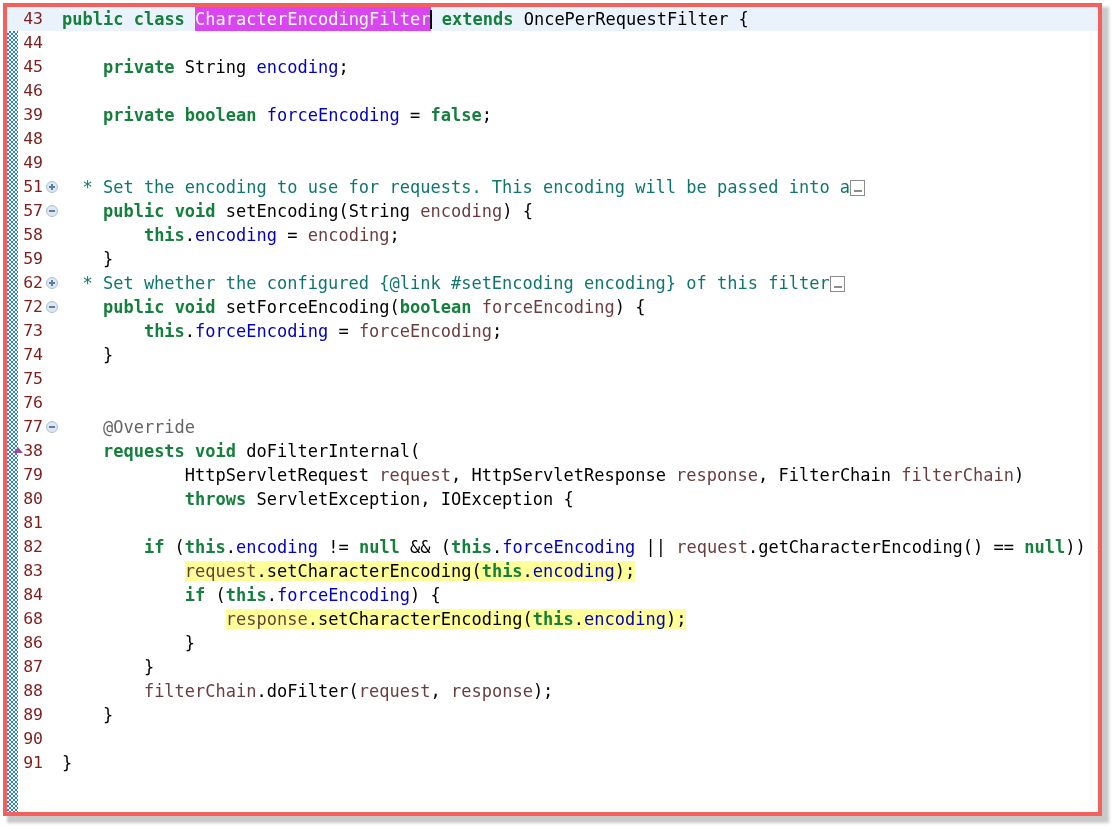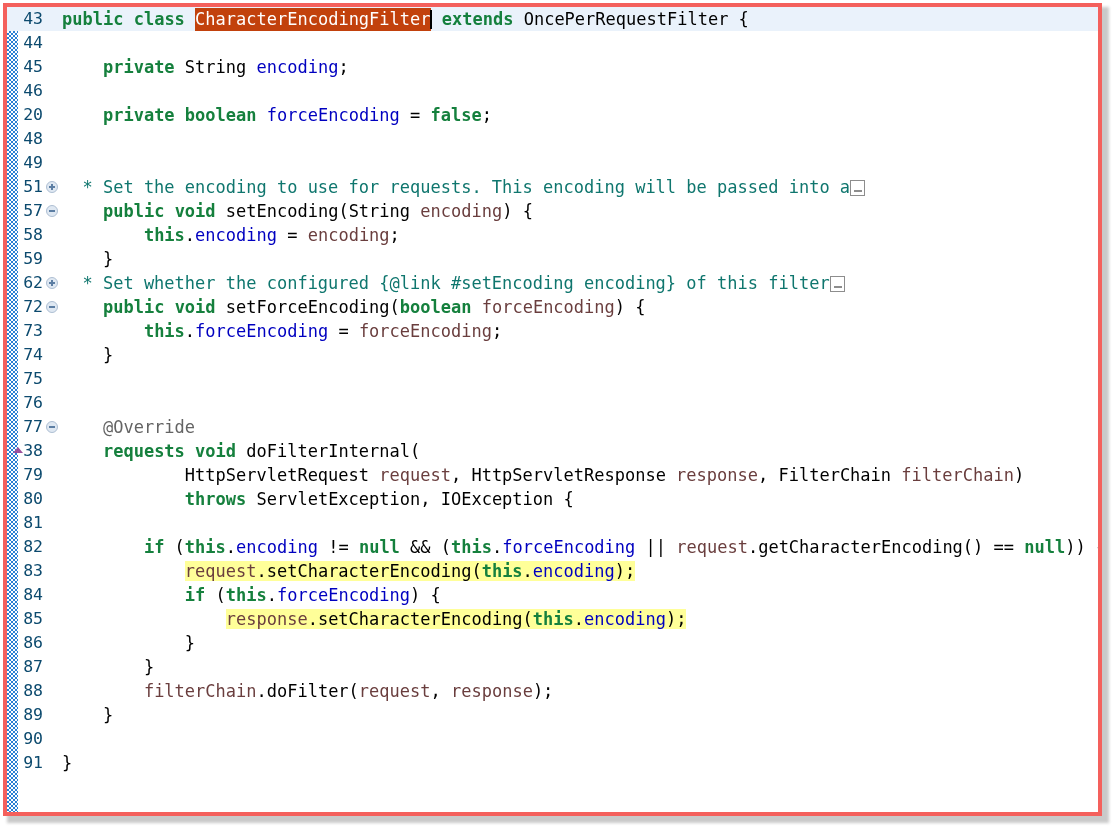--- a/index.html
+++ b/index.html
@@ -102,21 +102,21 @@
     font-size: 17px;
   }
   .row.sel-line { background: #eaf2fb; }
 
   .lineno {
     position: absolute;
     left: 0px;
     top: 0;
     width: 36px;
     text-align: right;
-    color: #0c4a6e;
+    color: #7f1d1d;
     font-size: 16.5px;
     font-family: "DejaVu Sans Mono", "Liberation Mono", monospace;
   }
 
   .fold {
     position: absolute;
     left: 39px;
     top: 6px;
     width: 12px;
     height: 12px;
@@ -169,23 +169,23 @@
   
   .kw   { color: #15803d; font-weight: bold; }
   .fld  { color: #0000c0; }
   .par  { color: #6a3e3e; }
   .cmt  { color: #0f766e; }
   .ann  { color: #646464; }
   .plain{ color: #000000; }
 
   
   .selection {
-    background: #c2410c;
+    background: #d946ef;
     color: #ffffff;
-    padding: 1px 0 2px 0;
+    padding: 8px 0 2px 0;
   }
   .caret {
     display: inline-block;
     width: 2px;
     height: 19px;
     background: #000000;
     vertical-align: -4px;
     margin-left: -1px;
   }
 
@@ -229,42 +229,42 @@
 
       <div class="ruler-strip"></div>
       <div class="gutter"></div>
       <div class="gutter-sep"></div>
 
       <div class="lines" id="lines-container">
           <div class="row sel-line"><span class="lineno">43</span><span class="code"><span class="kw">public</span><span class="plain"> </span><span class="kw">class</span><span class="plain"> </span><span class="selection">CharacterEncodingFilter</span><span class="caret"></span><span class="plain"> </span><span class="kw">extends</span><span class="plain"> </span><span class="plain">OncePerRequestFilter {</span></span></div>
           <div class="row"><span class="lineno">44</span><span class="code"></span></div>
           <div class="row"><span class="lineno">45</span><span class="code"><span class="plain">    </span><span class="kw">private</span><span class="plain"> String </span><span class="fld">encoding</span><span class="plain">;</span></span></div>
           <div class="row"><span class="lineno">46</span><span class="code"></span></div>
-          <div class="row"><span class="lineno">20</span><span class="code"><span class="plain">    </span><span class="kw">private</span><span class="plain"> </span><span class="kw">boolean</span><span class="plain"> </span><span class="fld">forceEncoding</span><span class="plain"> = </span><span class="kw">false</span><span class="plain">;</span></span></div>
+          <div class="row"><span class="lineno">39</span><span class="code"><span class="plain">    </span><span class="kw">private</span><span class="plain"> </span><span class="kw">boolean</span><span class="plain"> </span><span class="fld">forceEncoding</span><span class="plain"> = </span><span class="kw">false</span><span class="plain">;</span></span></div>
           <div class="row"><span class="lineno">48</span><span class="code"></span></div>
           <div class="row"><span class="lineno">49</span><span class="code"></span></div>
           <div class="row"><span class="lineno">51</span><span class="fold plus"></span><span class="code"><span class="cmt">  * Set the encoding to use for requests. This encoding will be passed into a</span><span class="foldbox"></span></span></div>
           <div class="row"><span class="lineno">57</span><span class="fold"></span><span class="code"><span class="plain">    </span><span class="kw">public</span><span class="plain"> </span><span class="kw">void</span><span class="plain"> setEncoding(String </span><span class="par">encoding</span><span class="plain">) {</span></span></div>
           <div class="row"><span class="lineno">58</span><span class="code"><span class="plain">        </span><span class="kw">this</span><span class="plain">.</span><span class="fld">encoding</span><span class="plain"> = </span><span class="par">encoding</span><span class="plain">;</span></span></div>
           <div class="row"><span class="lineno">59</span><span class="code"><span class="plain">    }</span></span></div>
           <div class="row"><span class="lineno">62</span><span class="fold plus"></span><span class="code"><span class="cmt">  * Set whether the configured {@link #setEncoding encoding} of this filter</span><span class="foldbox"></span></span></div>
           <div class="row"><span class="lineno">72</span><span class="fold"></span><span class="code"><span class="plain">    </span><span class="kw">public</span><span class="plain"> </span><span class="kw">void</span><span class="plain"> setForceEncoding(</span><span class="kw">boolean</span><span class="plain"> </span><span class="par">forceEncoding</span><span class="plain">) {</span></span></div>
           <div class="row"><span class="lineno">73</span><span class="code"><span class="plain">        </span><span class="kw">this</span><span class="plain">.</span><span class="fld">forceEncoding</span><span class="plain"> = </span><span class="par">forceEncoding</span><span class="plain">;</span></span></div>
           <div class="row"><span class="lineno">74</span><span class="code"><span class="plain">    }</span></span></div>
           <div class="row"><span class="lineno">75</span><span class="code"></span></div>
           <div class="row"><span class="lineno">76</span><span class="code"></span></div>
           <div class="row"><span class="lineno">77</span><span class="fold"></span><span class="code"><span class="ann">    @Override</span></span></div>
           <div class="row"><span class="lineno">38</span><span class="marker-tri"></span><span class="code"><span class="plain">    </span><span class="kw">requests</span><span class="plain"> </span><span class="kw">void</span><span class="plain"> doFilterInternal(</span></span></div>
           <div class="row"><span class="lineno">79</span><span class="code"><span class="plain">            HttpServletRequest </span><span class="par">request</span><span class="plain">, HttpServletResponse </span><span class="par">response</span><span class="plain">, FilterChain </span><span class="par">filterChain</span><span class="plain">)</span></span></div>
           <div class="row"><span class="lineno">80</span><span class="code"><span class="plain">            </span><span class="kw">throws</span><span class="plain"> ServletException, IOException {</span></span></div>
           <div class="row"><span class="lineno">81</span><span class="code"></span></div>
           <div class="row"><span class="lineno">82</span><span class="code"><span class="plain">        </span><span class="kw">if</span><span class="plain"> (</span><span class="kw">this</span><span class="plain">.</span><span class="fld">encoding</span><span class="plain"> != </span><span class="kw">null</span><span class="plain"> &amp;&amp; (</span><span class="kw">this</span><span class="plain">.</span><span class="fld">forceEncoding</span><span class="plain"> || </span><span class="par">request</span><span class="plain">.getCharacterEncoding() == </span><span class="kw">null</span><span class="plain">)) {</span></span></div>
           <div class="row"><span class="lineno">83</span><span class="code"><span class="plain">            </span><span class="par hl">request</span><span class="plain hl">.setCharacterEncoding(</span><span class="kw hl">this</span><span class="plain hl">.</span><span class="fld hl">encoding</span><span class="plain hl">);</span></span></div>
           <div class="row"><span class="lineno">84</span><span class="code"><span class="plain">            </span><span class="kw">if</span><span class="plain"> (</span><span class="kw">this</span><span class="plain">.</span><span class="fld">forceEncoding</span><span class="plain">) {</span></span></div>
-          <div class="row"><span class="lineno">85</span><span class="code"><span class="plain">                </span><span class="par hl">response</span><span class="plain hl">.setCharacterEncoding(</span><span class="kw hl">this</span><span class="plain hl">.</span><span class="fld hl">encoding</span><span class="plain hl">);</span></span></div>
+          <div class="row"><span class="lineno">68</span><span class="code"><span class="plain">                </span><span class="par hl">response</span><span class="plain hl">.setCharacterEncoding(</span><span class="kw hl">this</span><span class="plain hl">.</span><span class="fld hl">encoding</span><span class="plain hl">);</span></span></div>
           <div class="row"><span class="lineno">86</span><span class="code"><span class="plain">            }</span></span></div>
           <div class="row"><span class="lineno">87</span><span class="code"><span class="plain">        }</span></span></div>
           <div class="row"><span class="lineno">88</span><span class="code"><span class="plain">        </span><span class="par">filterChain</span><span class="plain">.doFilter(</span><span class="par">request</span><span class="plain">, </span><span class="par">response</span><span class="plain">);</span></span></div>
           <div class="row"><span class="lineno">89</span><span class="code"><span class="plain">    }</span></span></div>
           <div class="row"><span class="lineno">90</span><span class="code"></span></div>
           <div class="row"><span class="lineno">91</span><span class="code"><span class="plain">}</span></span></div>
         </div>
 
     </div>
   </div>

